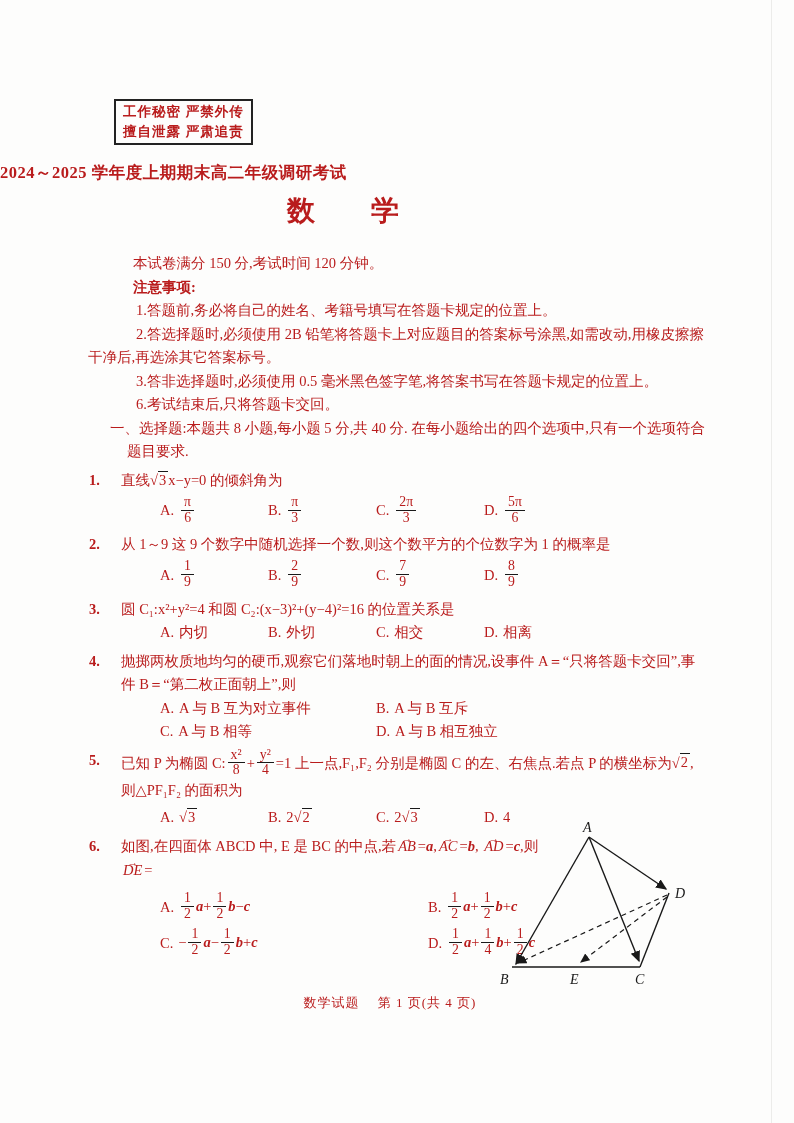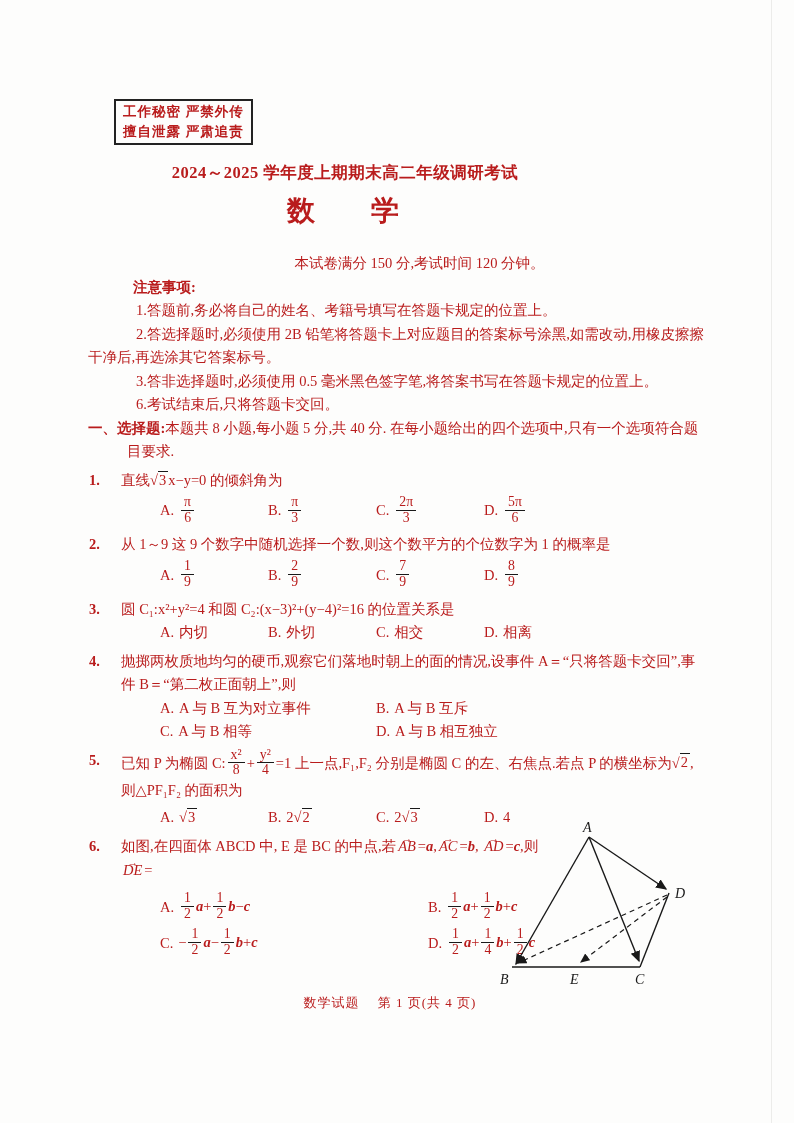--- a/index.html
+++ b/index.html
@@ -19,37 +19,37 @@
     position:absolute;left:114px;top:99px;
     border:2px solid #222;
     padding:1px 7px;
     font-family:"Liberation Sans","DejaVu Sans",sans-serif;
     font-weight:bold;font-size:13.5px;line-height:20px;
     letter-spacing:1px;white-space:nowrap;
   }
 
   .title{
     position:absolute;top:162px;left:0;width:690px;
-    text-align:center;font-weight:bold;font-size:16.5px;letter-spacing:0.5px;
+    font-weight:bold;font-size:16.5px;letter-spacing:0.5px;
   }
   .subject{
     position:absolute;top:192px;left:0;width:700px;
     text-align:center;font-weight:bold;font-size:28px;letter-spacing:14px;
   }
 
   .body{
     position:absolute;top:252px;left:88px;width:618px;
     font-size:14.5px;line-height:23.5px;
   }
   .body p{margin:0;}
-  .intro{text-indent:45px;text-align:center;}
+  .intro{text-indent:45px;}
   .notes-title{font-weight:bold;text-indent:45px;margin-top:1px;}
   .note{text-indent:48px;}
   .section-header{margin-top:9px;padding-left:39px;text-indent:-39px;}
-  .section-header b{font-weight:bold;}
+  .section-header b{font-weight:normal;margin-left:22px;}
 
   .q{position:relative;padding-left:33px;margin-top:5px;}
   .qnum{position:absolute;left:1px;top:0;font-weight:bold;}
   .qstem{display:block;}
 
   .opts{display:flex;padding-left:39px;align-items:center;}
   .opts.tall{min-height:34px;margin:2px 0 1px;}
   .opts.flat{min-height:23px;}
   .opt{display:inline-flex;align-items:center;white-space:nowrap;}
   .cols4 .opt{width:108px;}

